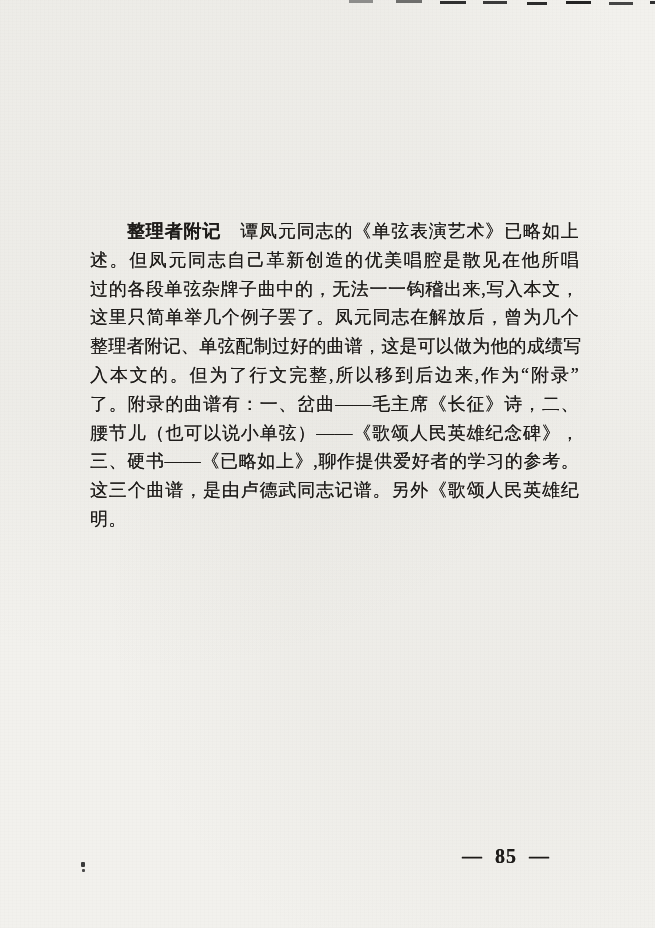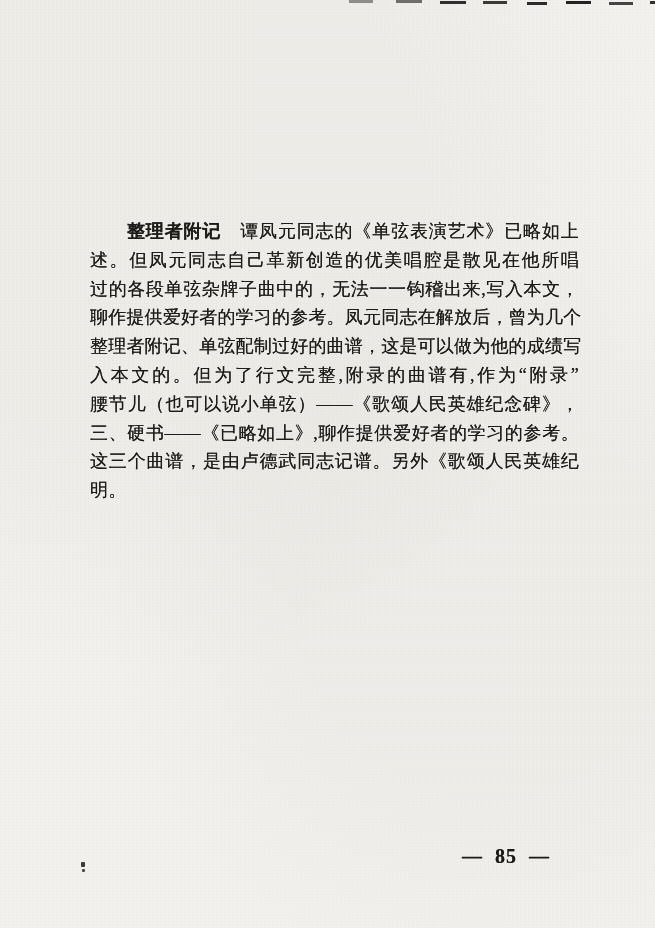--- a/index.html
+++ b/index.html
@@ -113,23 +113,24 @@
     <span></span>
     <span></span>
   </div>
 
   <div class="text-block">
     <div class="line first">
       <span class="bold">整理者附记</span><span>　谭凤元同志的《单弦表演艺术》已略如上</span>
     </div>
     <div class="line">述。但凤元同志自己革新创造的优美唱腔是散见在他所唱</div>
     <div class="line">过的各段单弦杂牌子曲中的，无法一一钩稽出来,写入本文，</div>
-    <div class="line">聊作提供爱好者的学习的参考。凤元同志在解放后，曾为几个</div>
+    <div class="line">这里只简单举几个例子罢了。凤元同志在解放后，曾为几个</div>
     <div class="line">整理者附记、单弦配制过好的曲谱，这是可以做为他的成绩写</div>
-    <div class="line">入本文的。但为了行文完整,附录的曲谱有,作为“附录”</div>
+    <div class="line">入本文的。但为了行文完整,所以移到后边来,作为“附录”</div>
+    <div class="line">了。附录的曲谱有：一、岔曲——毛主席《长征》诗，二、</div>
     <div class="line">腰节儿（也可以说小单弦）——《歌颂人民英雄纪念碑》，</div>
     <div class="line">三、硬书——《已略如上》,聊作提供爱好者的学习的参考。</div>
     <div class="line">这三个曲谱，是由卢德武同志记谱。另外《歌颂人民英雄纪</div>
     <div class="line last">明。</div>
   </div>
 
   <div class="pagenum">— 85 —</div>
 
   <div class="ink-speck"></div>
 

